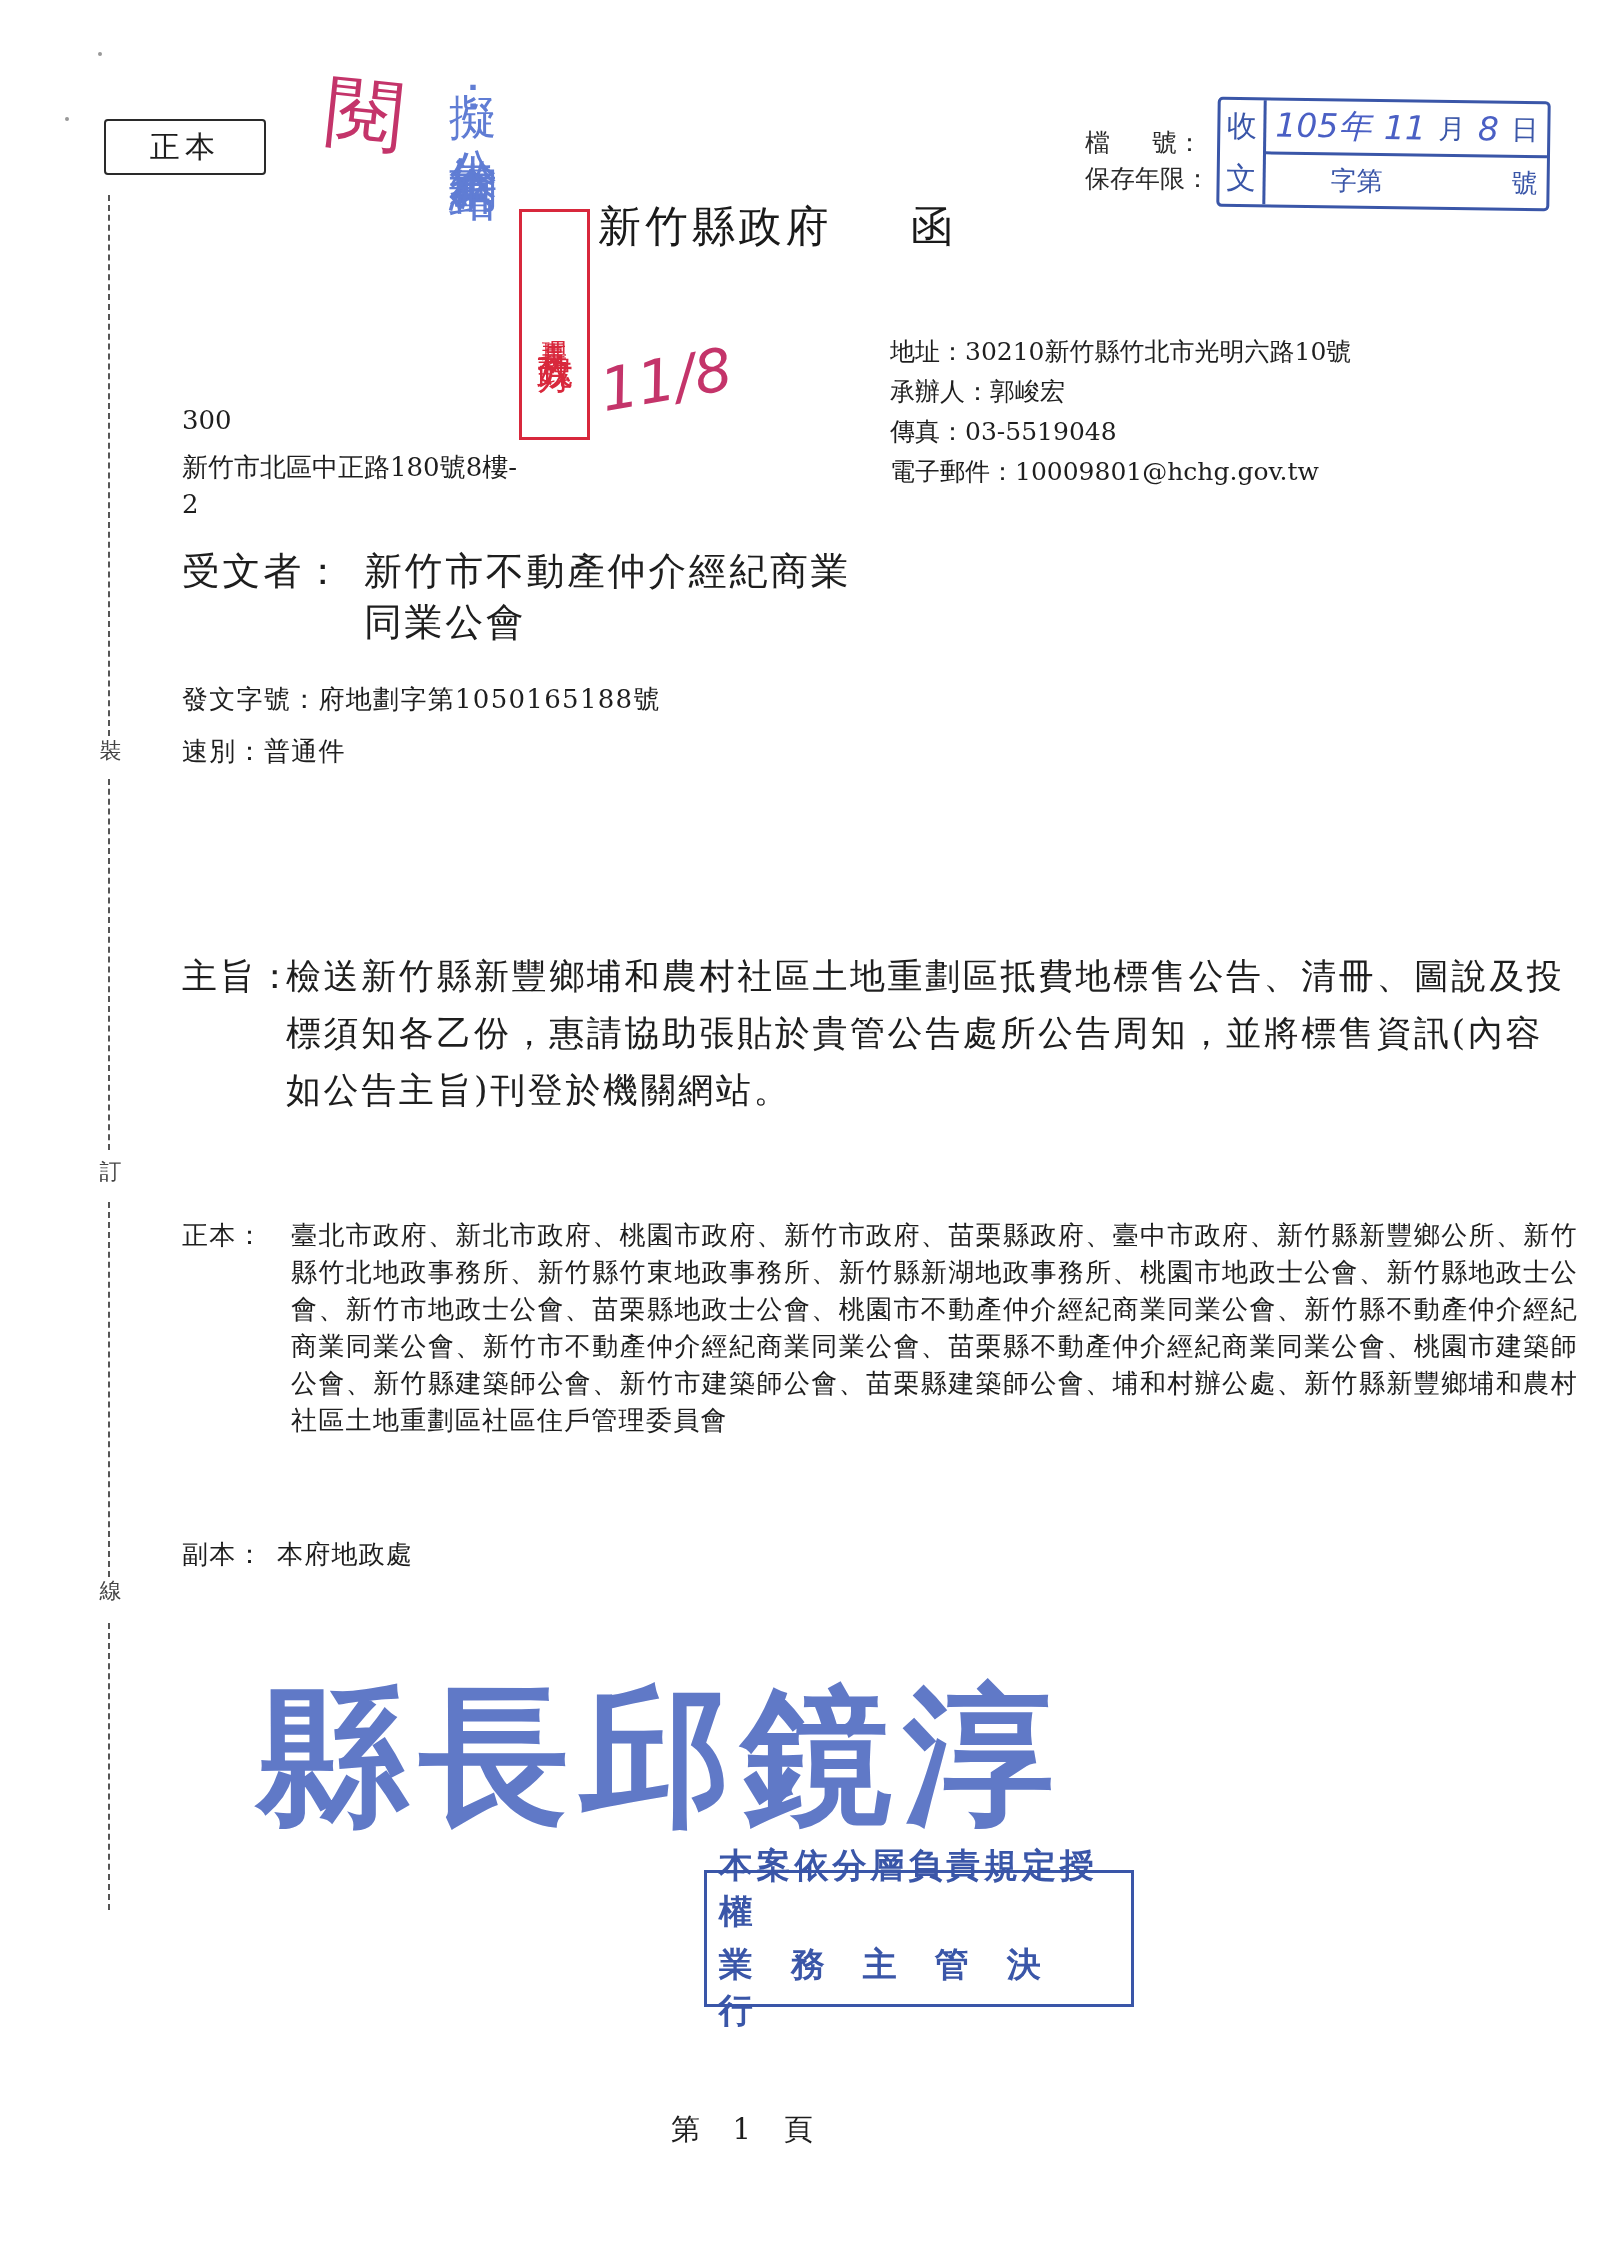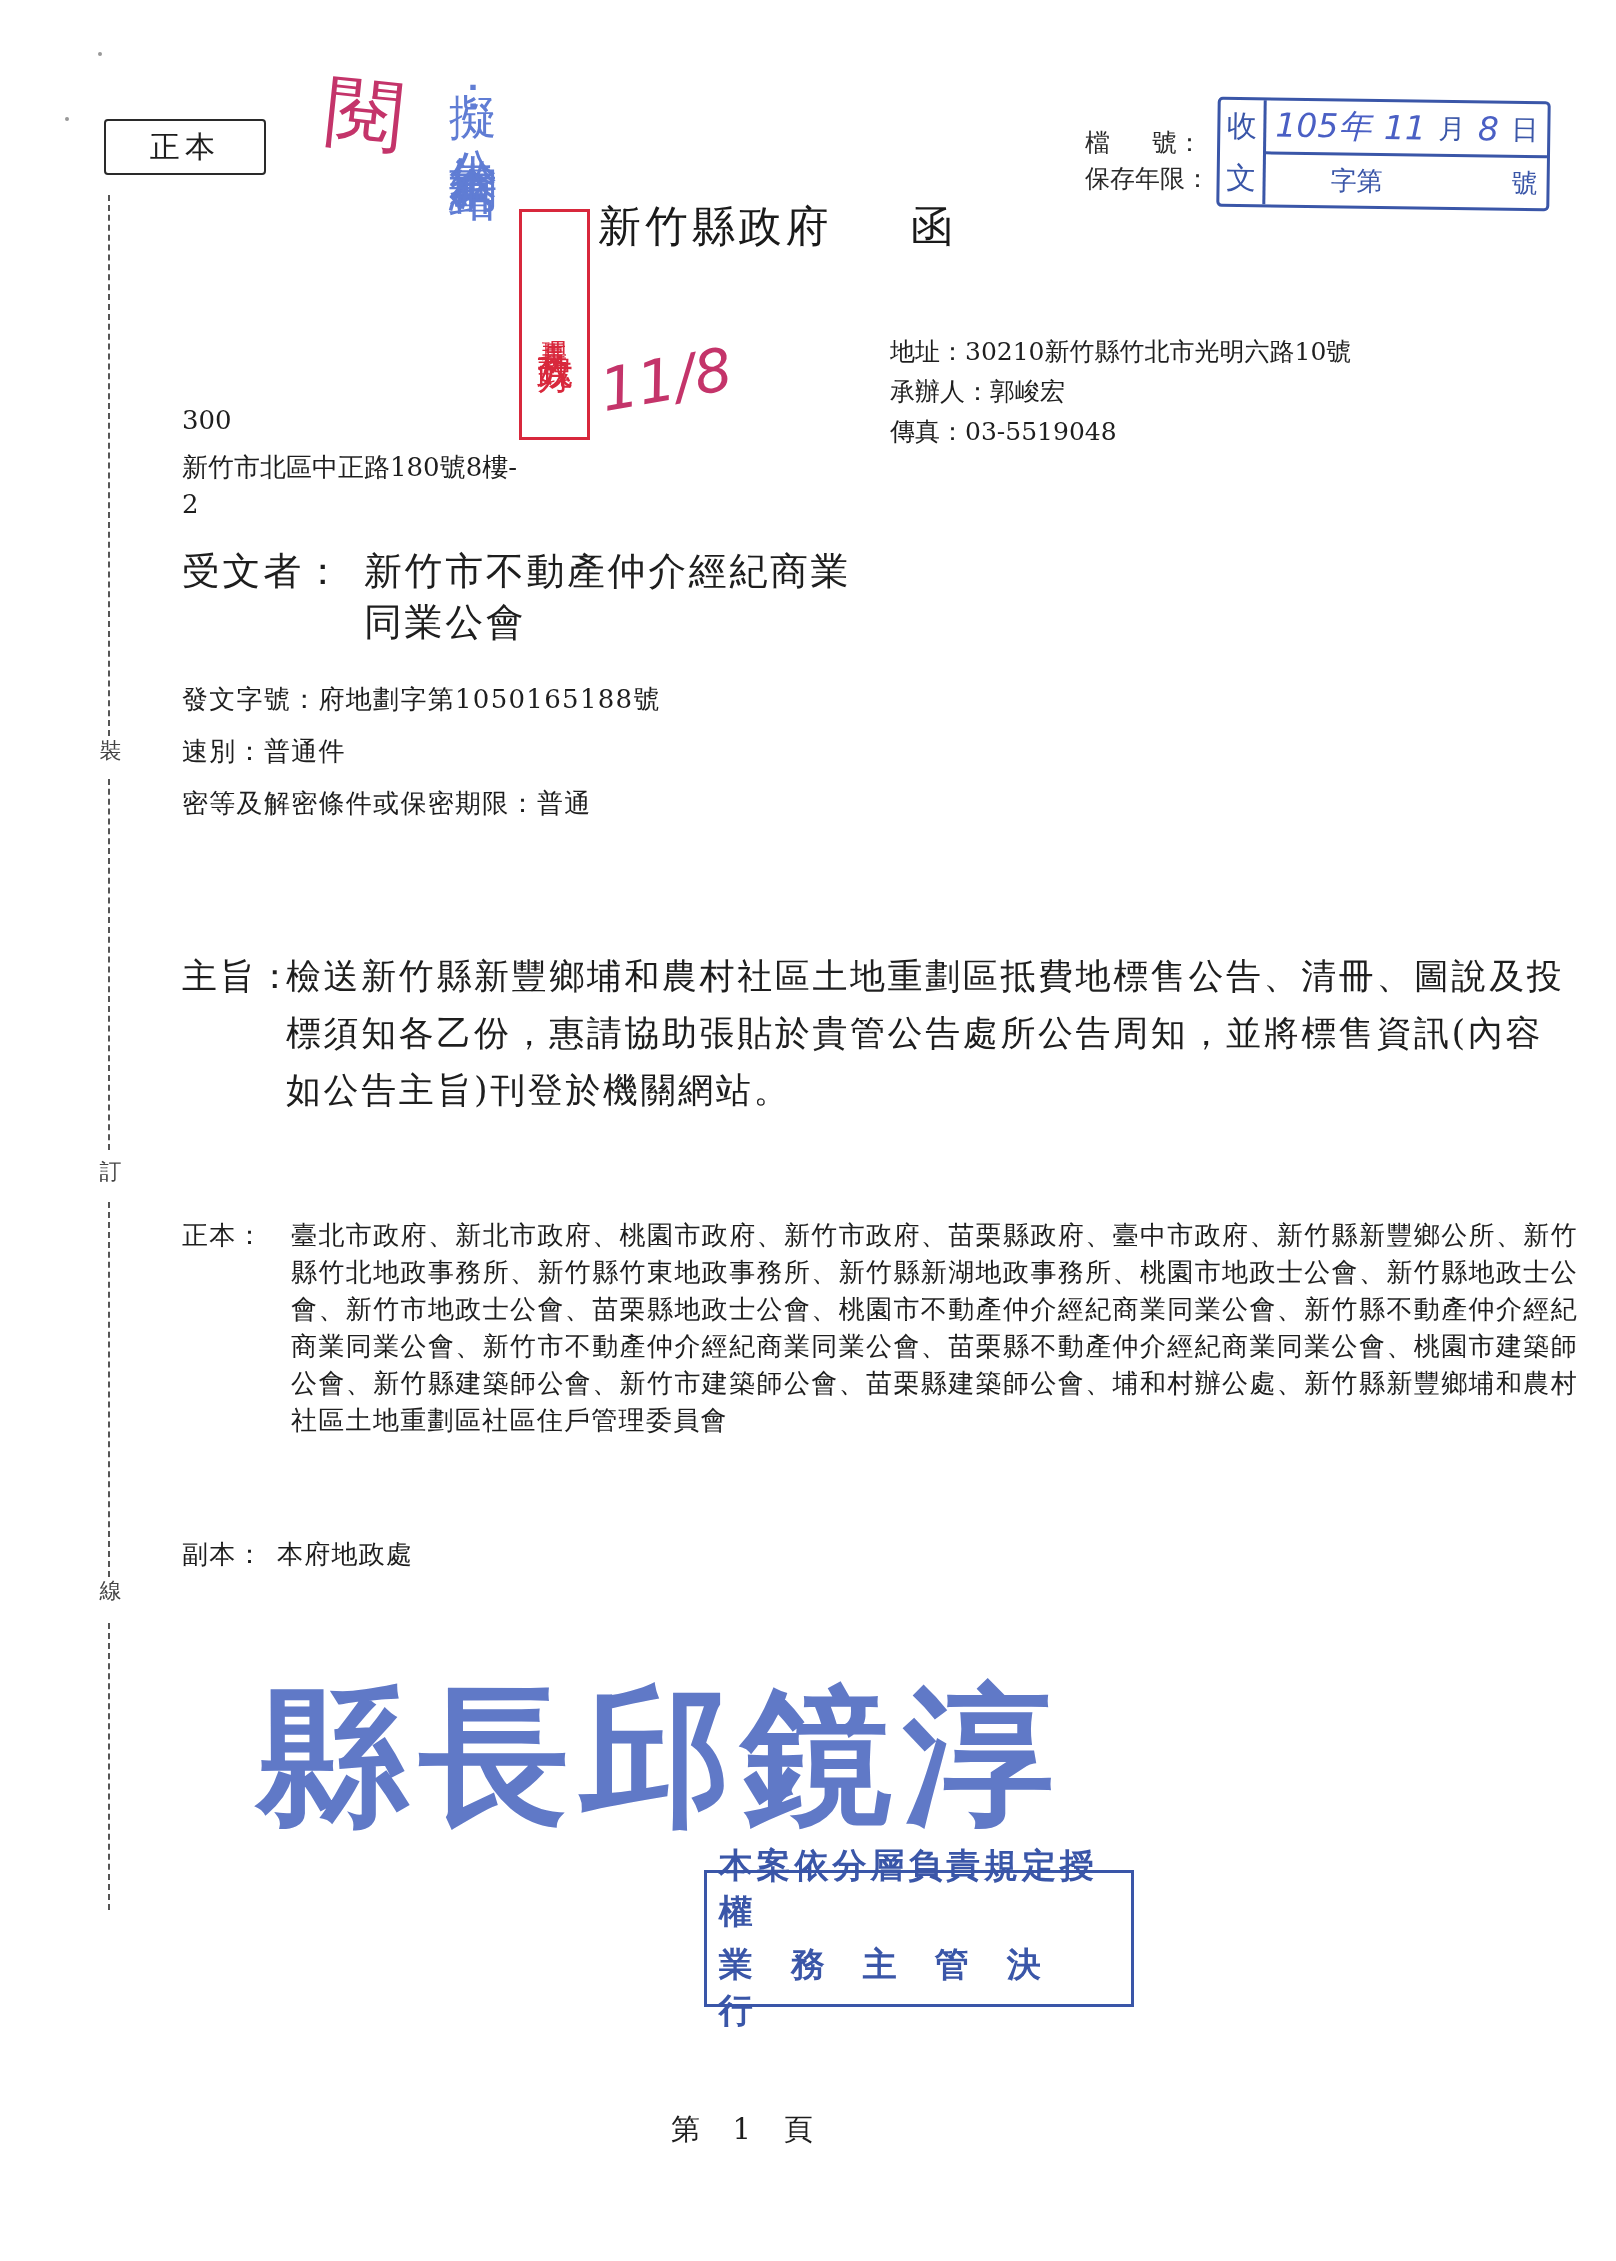--- a/index.html
+++ b/index.html
@@ -120,35 +120,35 @@
 </div>
 
 <div class="abs title">
   <span>新竹縣政府</span><span class="gap"></span><span>函</span>
 </div>
 
 <div class="abs contact">
   <div class="row">地址：30210新竹縣竹北市光明六路10號</div>
   <div class="row">承辦人：郭峻宏</div>
   <div class="row">傳真：03-5519048</div>
+  <div class="row">電子郵件：10009801@hchg.gov.tw</div>
 </div>
 
 <div class="abs post" style="top:405px;">300</div>
 <div class="abs post" style="top:450px;">新竹市北區中正路180號8樓-</div>
 <div class="abs post" style="top:489px;">2</div>
 
 <div class="abs recipient">
   <div><span class="lbl">受文者：</span><span>新竹市不動產仲介經紀商業</span></div>
   <div class="l2">同業公會</div>
 </div>
 
 <div class="abs meta">
   <div>發文字號：府地劃字第1050165188號</div>
   <div>速別：普通件</div>
-  <div>密等及解密條件或保密期限：普通</div>
 </div>
 
 <div class="abs subject">
   <span class="lbl">主旨：</span>
   <div class="body">檢送新竹縣新豐鄉埔和農村社區土地重劃區抵費地標售公告、清冊、圖說及投標須知各乙份，惠請協助張貼於貴管公告處所公告周知，並將標售資訊(內容如公告主旨)刊登於機關網站。</div>
 </div>
 
 <div class="abs cc">
   <span class="lbl">正本：</span>
   <div class="body">臺北市政府、新北市政府、桃園市政府、新竹市政府、苗栗縣政府、臺中市政府、新竹縣新豐鄉公所、新竹縣竹北地政事務所、新竹縣竹東地政事務所、新竹縣新湖地政事務所、桃園市地政士公會、新竹縣地政士公會、新竹市地政士公會、苗栗縣地政士公會、桃園市不動產仲介經紀商業同業公會、新竹縣不動產仲介經紀商業同業公會、新竹市不動產仲介經紀商業同業公會、苗栗縣不動產仲介經紀商業同業公會、桃園市建築師公會、新竹縣建築師公會、新竹市建築師公會、苗栗縣建築師公會、埔和村辦公處、新竹縣新豐鄉埔和農村社區土地重劃區社區住戶管理委員會</div>

